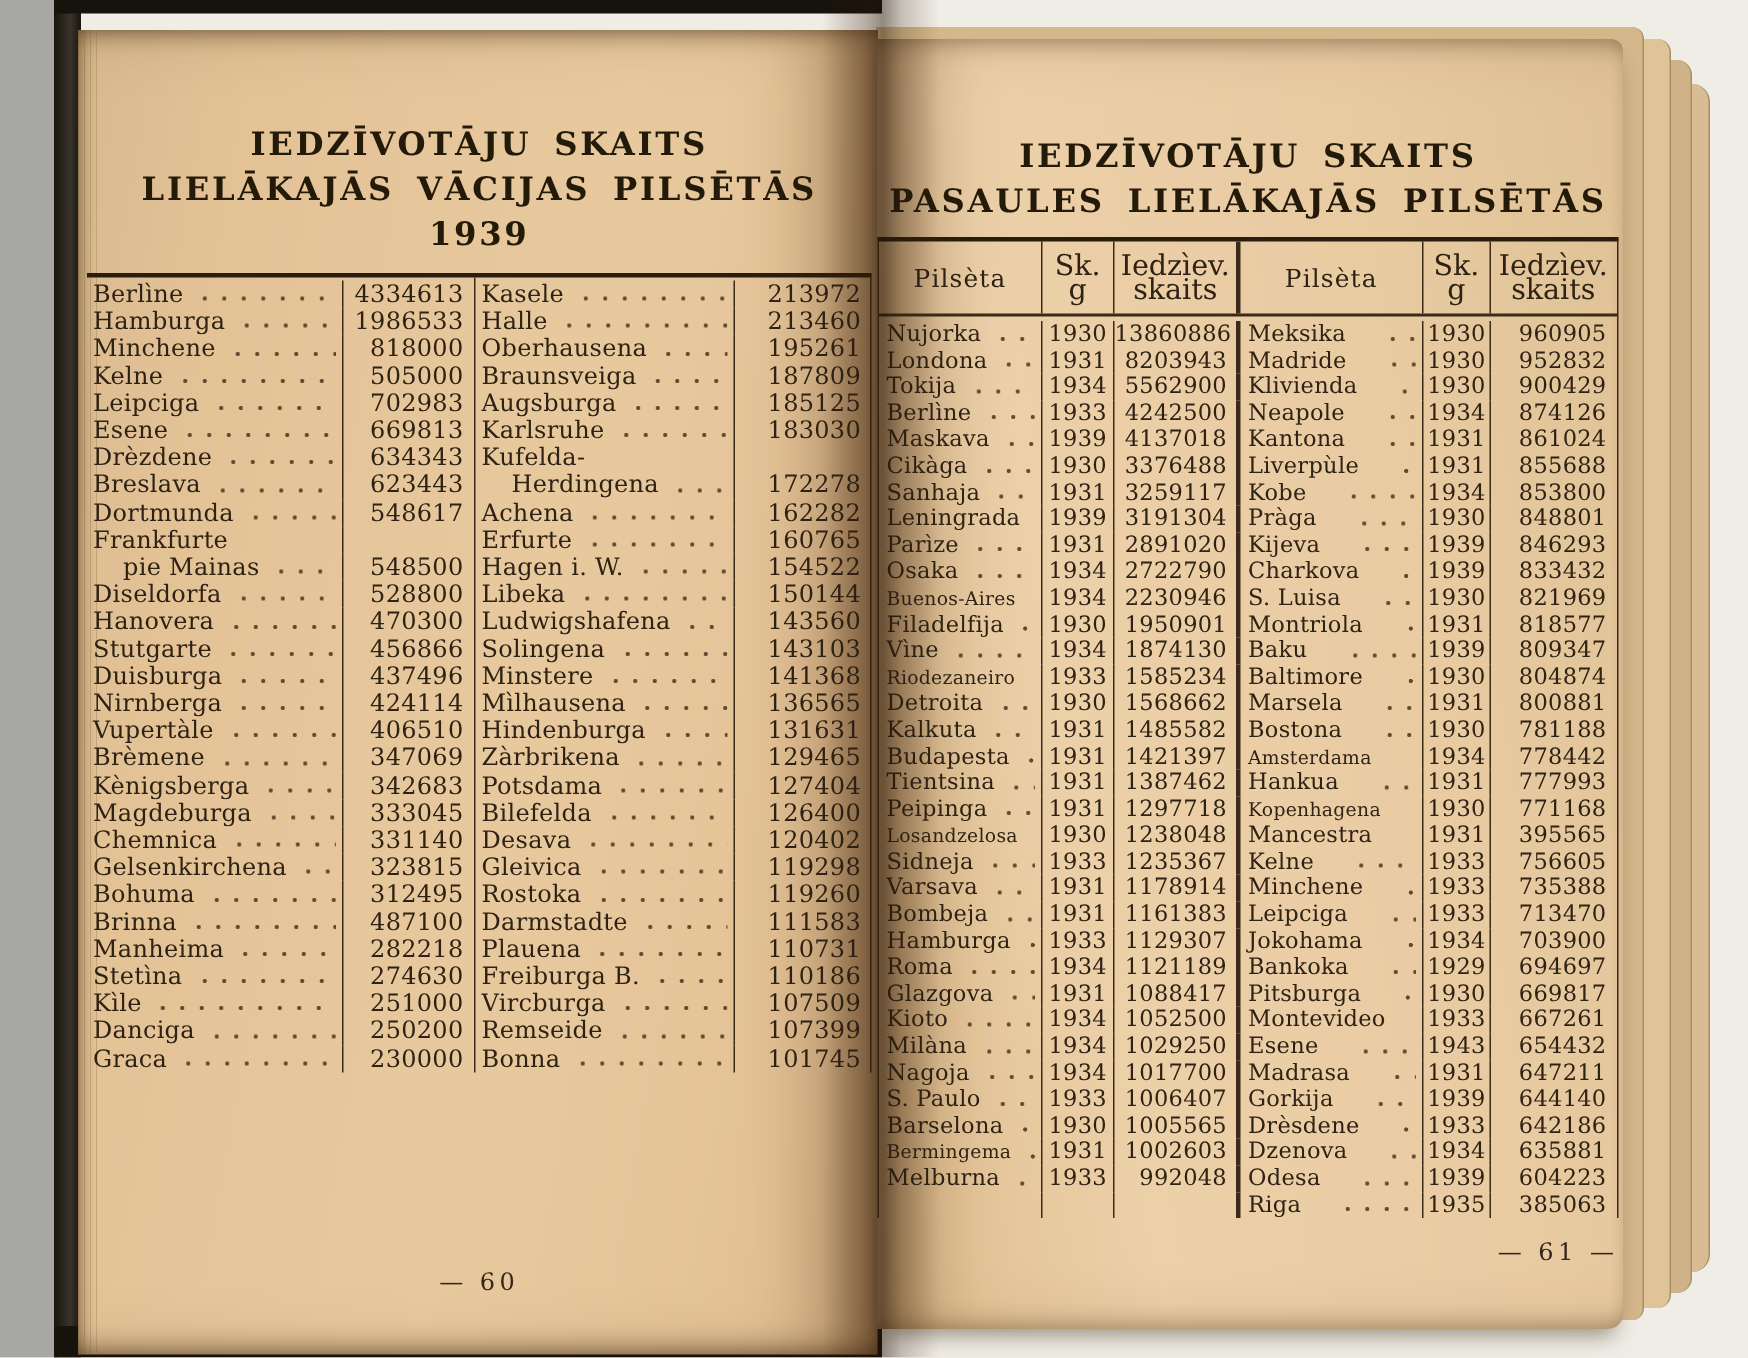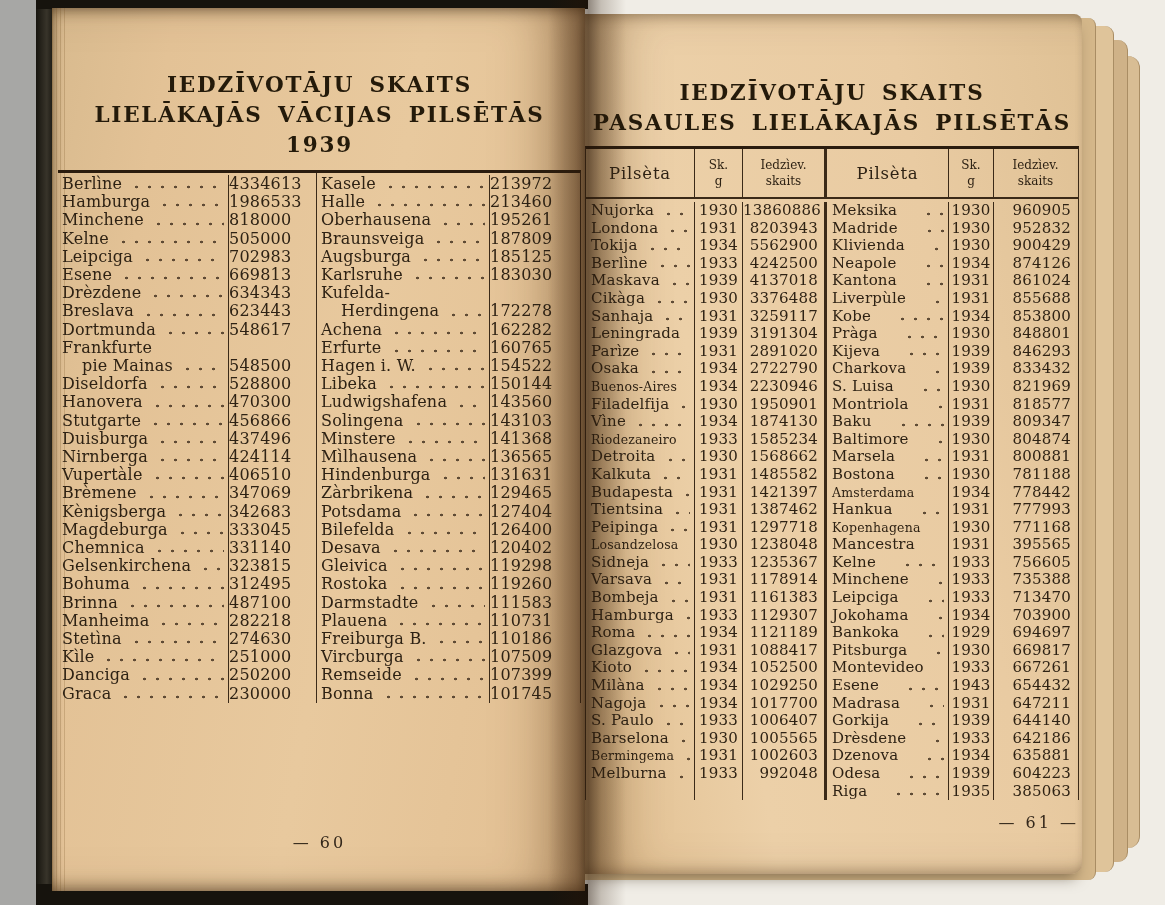--- a/index.html
+++ b/index.html
@@ -22,21 +22,21 @@
     background:linear-gradient(to right,#17150f,#38342a 60%,#17150f);}
   .band-top{position:absolute;left:36px;top:0;width:552px;height:9px;background:#16130d;}
   .band-bottom{position:absolute;left:36px;top:884px;width:552px;height:21px;background:#16130d;}
   
   .stack{position:absolute;border-right:1px solid #a98d64;}
   .s4{left:590px;top:56px;width:550px;height:792px;background:#d8bd94;border-radius:0 12px 12px 0;}
   .s3{left:588px;top:40px;width:540px;height:822px;background:#cfb288;border-radius:0 10px 10px 0;}
   .s2{left:586px;top:26px;width:528px;height:846px;background:#dfc49a;border-radius:0 9px 9px 0;}
   .s1{left:584px;top:18px;width:512px;height:862px;background:#d4b78a;border-radius:0 8px 8px 0;}
   
-  .page{position:absolute;}
+  .page{position:absolute;margin-top:12px;}
   .page-left{
     left:52px;top:8px;width:533px;height:883px;
     background:linear-gradient(100deg,#d8ba8e 0%,#e3c296 18%,#e8c99e 55%,#e2bf92 100%);
     box-shadow:inset -55px 0 60px -28px rgba(80,45,12,.55),
                inset 0 10px 14px -8px rgba(45,28,10,.55),
                inset 0 -12px 16px -9px rgba(45,28,10,.55),
                inset 8px 0 10px -6px rgba(60,40,15,.4);
   }
   .page-left::before{content:"";position:absolute;left:0;top:0;bottom:0;width:14px;
     background:repeating-linear-gradient(to right,rgba(120,85,40,.25) 0 1px,rgba(0,0,0,0) 1px 4px);}
@@ -63,31 +63,31 @@
   .ltable{display:grid;grid-template-columns:258px 265px;margin-top:10px;
     border-top:3px solid #2a1c0e;border-right:1.6px solid var(--rule);}
   .lgroup{padding-top:2px;}
   .g2{border-left:1.6px solid var(--rule);}
   .lrow{display:grid;font-size:16px;line-height:18.2px;letter-spacing:.2px;}
   .g1 .lrow{grid-template-columns:1fr 88px;}
   .g2 .lrow{grid-template-columns:1fr 92px;}
   .ncell{display:flex;align-items:baseline;overflow:hidden;padding-left:4px;}
   .ncell.indent{padding-left:24px;}
   .city{white-space:nowrap;}
-  .vcell{border-left:1.6px solid var(--rule);text-align:left;padding-right:7px;}
+  .vcell{border-left:1.6px solid var(--rule);text-align:right;padding-right:7px;}
   .pagenum-left{margin-top:130px;}
   
   .content-right{position:absolute;left:0;top:0;width:494px;padding-top:64px;}
   .rtable{margin-top:8px;width:494px;
     border:1.6px solid var(--rule);border-top:3px solid #2a1c0e;border-bottom:none;}
   .rheader,.rrow{display:grid;grid-template-columns:108px 48px 82px 124px 45px 84px;}
   .rheader{border-bottom:2.6px solid var(--rule);height:50px;}
   .hc{display:flex;flex-direction:column;justify-content:center;text-align:center;}
   .hcity{font-size:16.5px;letter-spacing:.8px;}
-  .hyear,.hpop{font-size:12px;line-height:16px;border-left:1.5px solid var(--rule);}
+  .hyear,.hpop{font-size:19px;line-height:16px;border-left:1.5px solid var(--rule);}
   .hcity2{border-left:3px solid var(--rule);}
   .rbody{padding-top:3px;}
   .rrow{font-size:15px;line-height:17.6px;letter-spacing:.2px;}
   .rn{display:flex;align-items:baseline;overflow:hidden;padding-left:5px;}
   .rn .city.small{font-size:12.5px;}
   .c4{border-left:3px solid var(--rule);gap:17px;}
   .ry{border-left:1.5px solid var(--rule);text-align:center;}
   .rp{border-left:1.5px solid var(--rule);text-align:right;padding-right:6px;}
   .pagenum-right{margin-top:13px;text-align:right;}
 </style>

